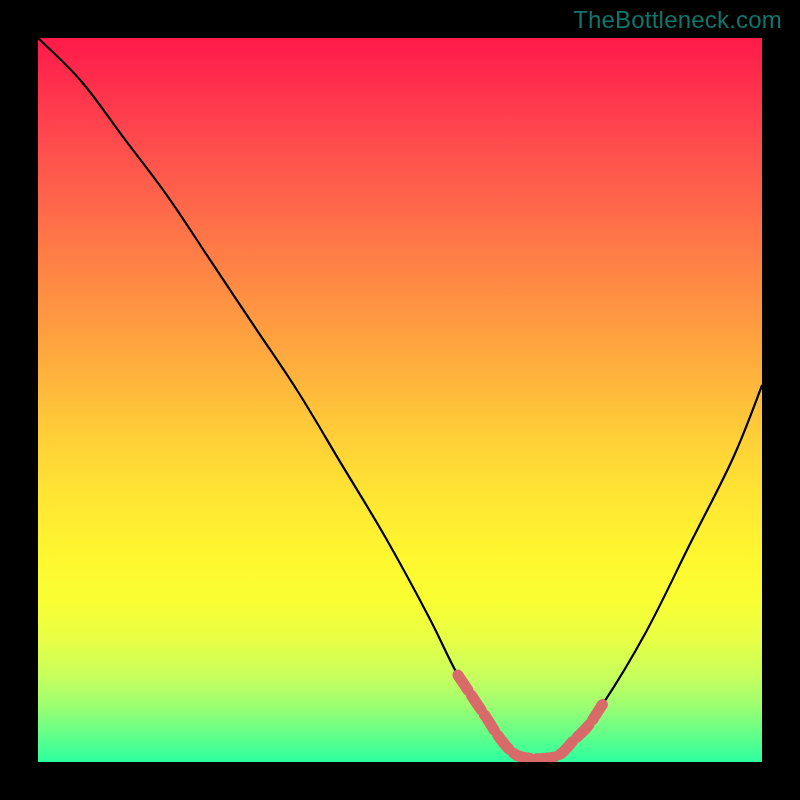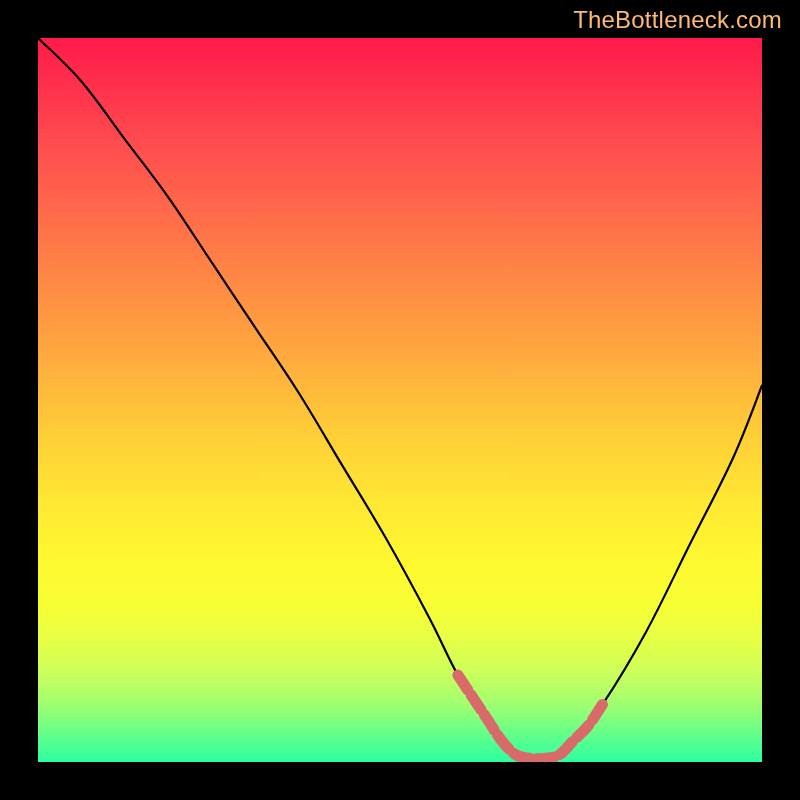--- a/index.html
+++ b/index.html
@@ -8,21 +8,21 @@
     height: 800px;
     background: #000;
     position: relative;
     overflow: hidden;
     font-family: Arial, Helvetica, sans-serif;
   }
   .watermark {
     position: absolute;
     top: 6px;
     right: 18px;
-    color: #fdba74;
+    color: #0f766e;
     font-size: 24px;
     font-weight: 500;
     z-index: 3;
     letter-spacing: 0.2px;
   }
   .plot-area {
     position: absolute;
     left: 38px;
     top: 38px;
     width: 724px;

